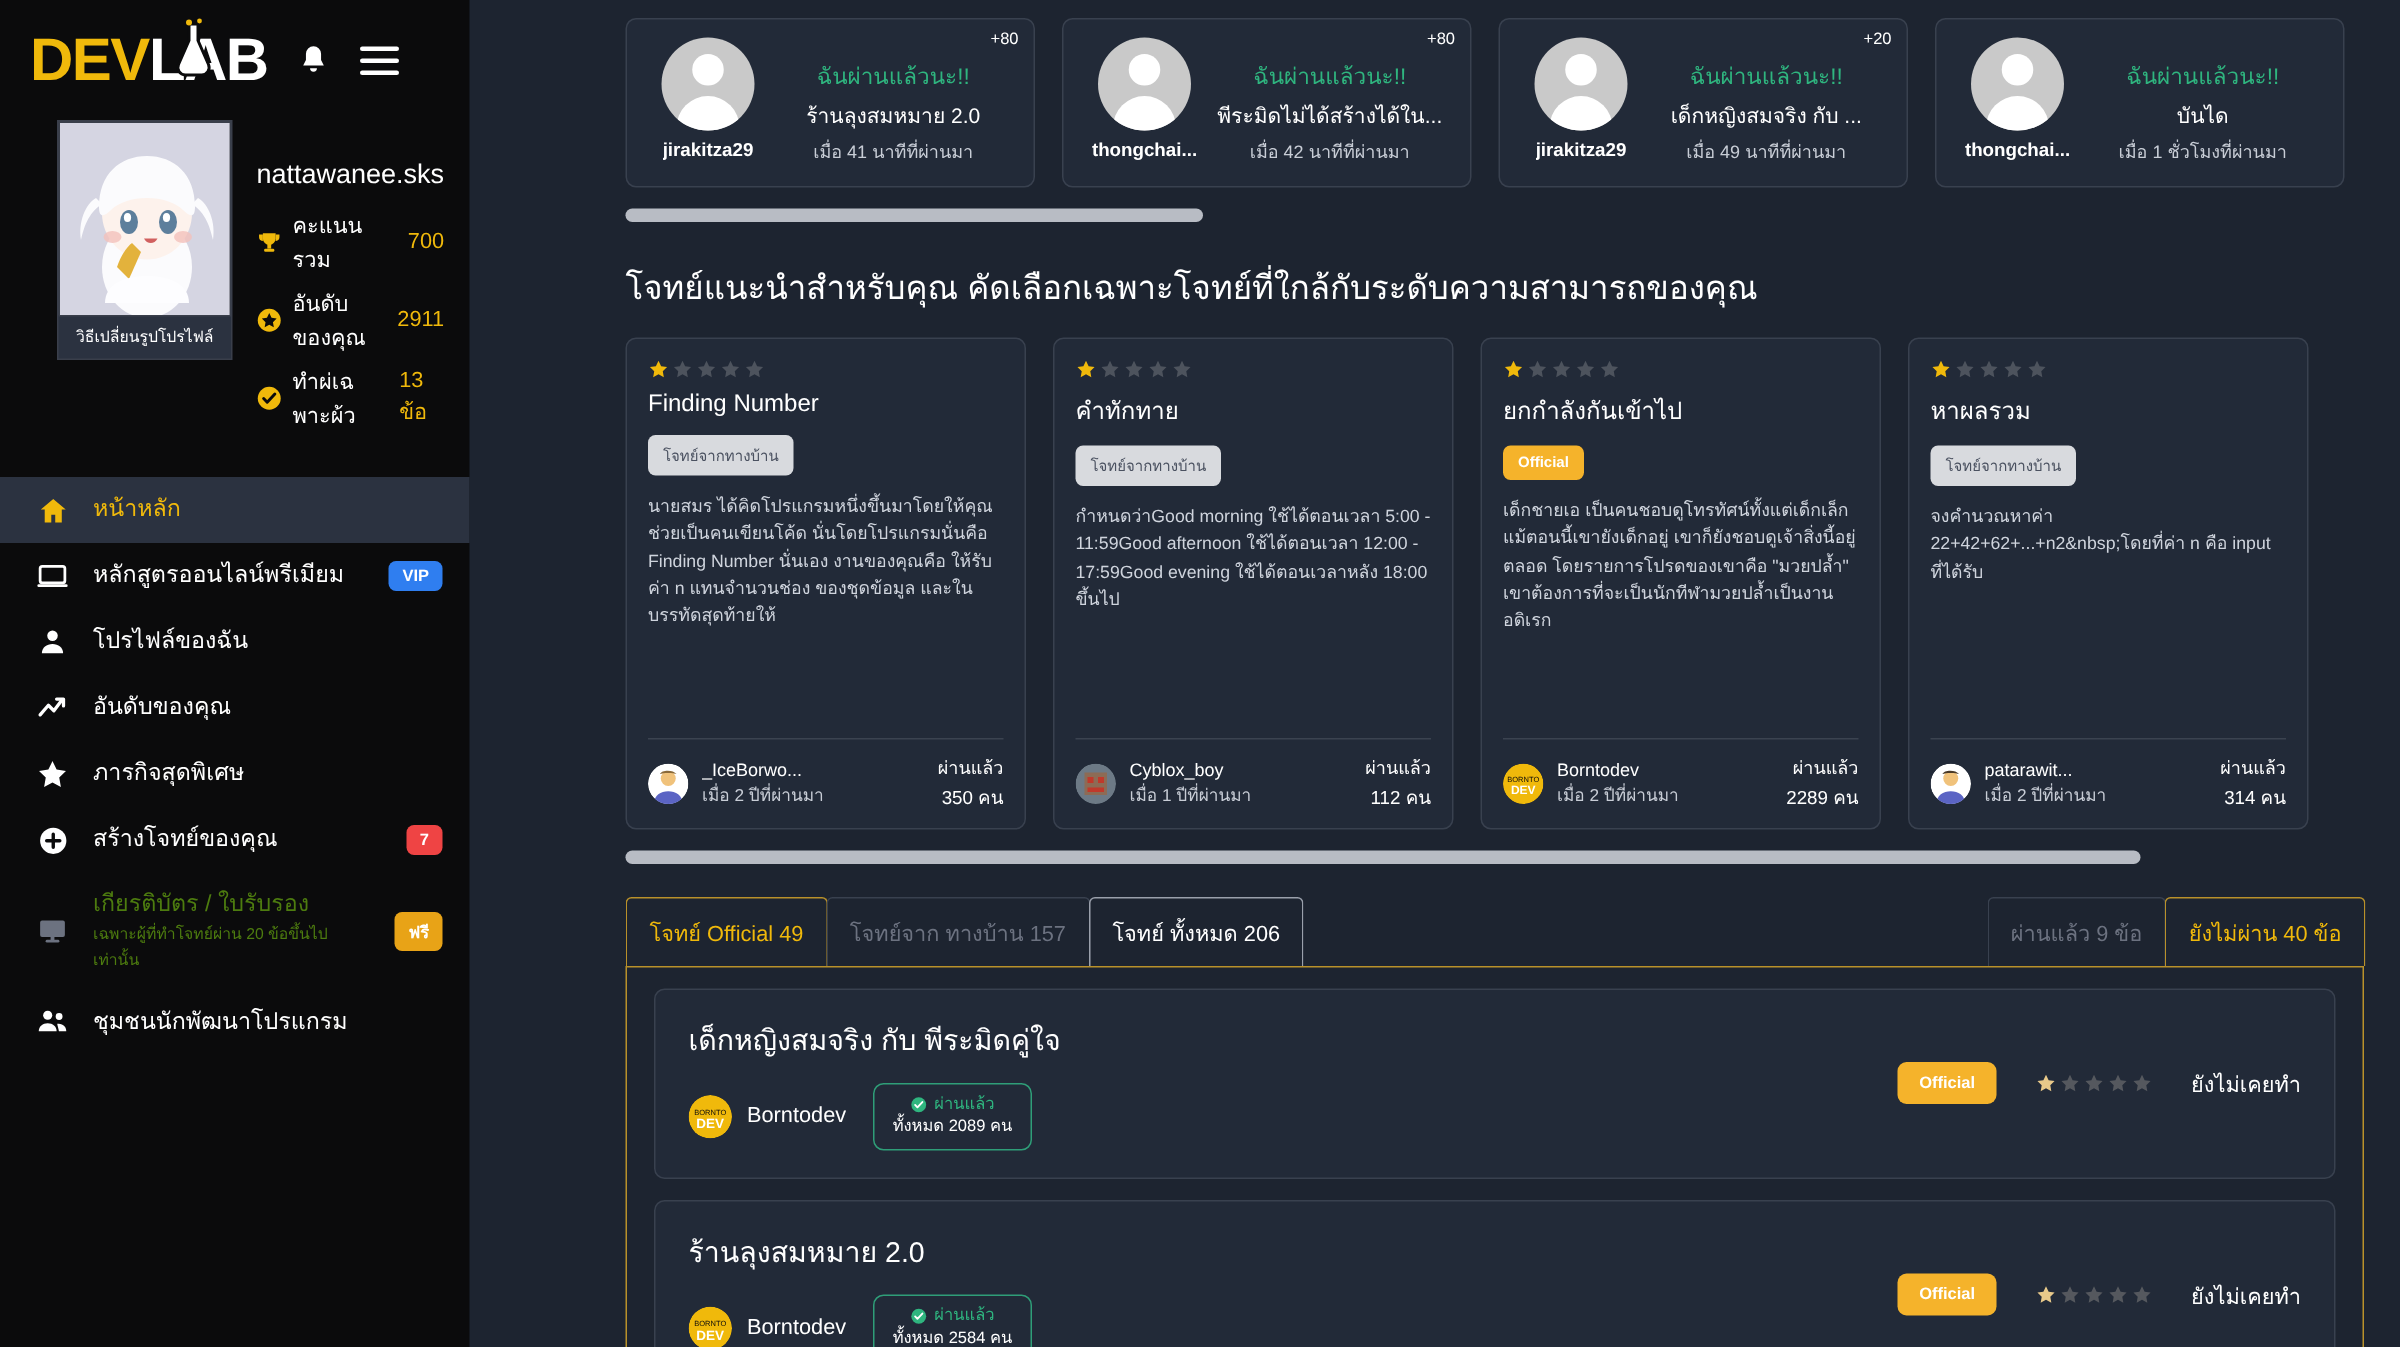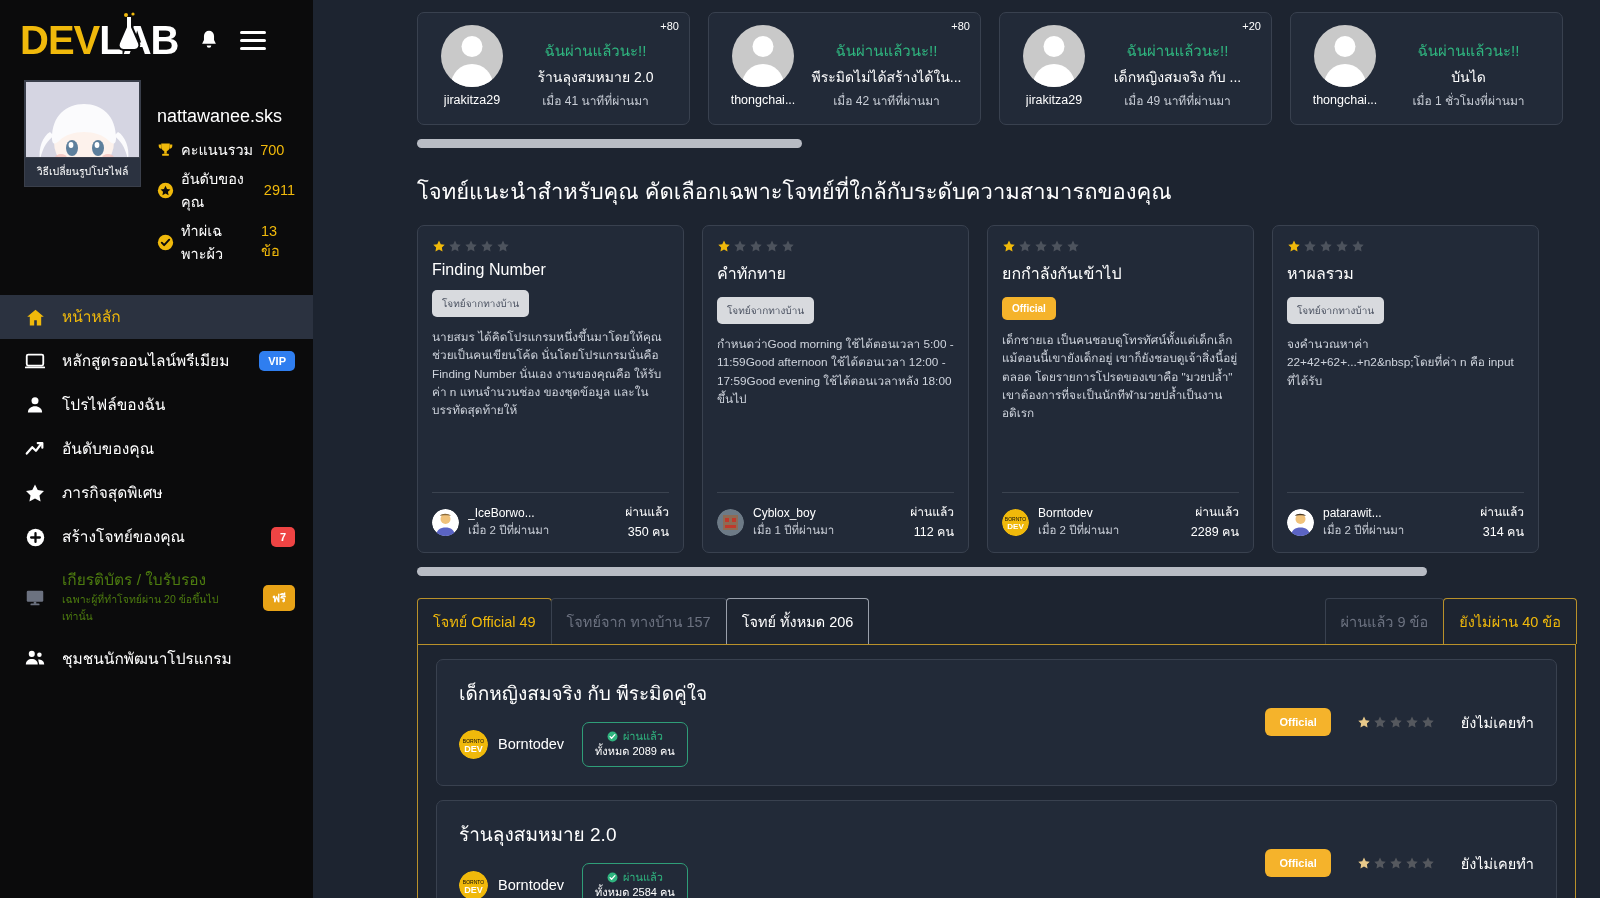--- a/index.html
+++ b/index.html
@@ -30,24 +30,25 @@
     position: absolute; left: 92px; top: -8px; width: 34px; height: 44px;
   }
   .bell { width: 22px; height: 24px; cursor: pointer; margin-left: 6px; }
   .burger { display: flex; flex-direction: column; gap: 5px; cursor: pointer; margin-left: 6px; }
   .burger i { display: block; width: 26px; height: 3px; background: #fff; border-radius: 2px; }
 
   .profile {
     display: flex; gap: 16px; padding: 6px 18px 18px 24px; align-items: flex-start;
   }
   .avatar-wrap {
-    width: 117px; height: 107px; position: relative;
+    width: 117px; height: 160px; position: relative;
     border: 2px solid #3a3f4b;
     background: linear-gradient(160deg,#d9d9e6 0%,#cfcfdd 55%,#c5c5d6 100%);
     flex: 0 0 auto;
+    margin-left: 14px;
   }
   .avatar-art { position: absolute; inset: 0; overflow: hidden; }
   .change-pic {
     position: absolute; left: -1px; right: -1px; bottom: -1px;
     background: #2b3240; color: #fff; font-size: 10.5px;
     text-align: center; padding: 5px 2px 6px; border-top: 1px solid #3a3f4b;
     cursor: pointer; white-space: nowrap; overflow: hidden;
   }
   .profile-info { padding-top: 26px; }
   .profile-name { color: #fff; font-size: 18px; font-weight: 400; margin-bottom: 11px; }
@@ -80,21 +81,21 @@
   }
 
   
   .feed-scroll { padding: 12px 0 0 0; overflow: hidden; }
   .feed-row { display: flex; gap: 18px; padding-left: 104px; }
   .feed-card {
     width: 273px; min-width: 273px; height: 113px;
     background: #222a38; border: 1px solid #39414f; border-radius: 7px;
     position: relative; display: flex; align-items: flex-start; padding: 10px 12px 8px 12px;
   }
-  .feed-left { width: 84px; flex: 0 0 auto; display:flex; flex-direction: column; align-items: center; }
+  .feed-left { width: 84px; flex: 0 0 auto; display:flex; flex-direction: column; align-items: center; font-weight: bold; }
   .feed-ava {
     width: 62px; height: 62px; border-radius: 50%;
     background: #c9c9c9; position: relative; overflow: hidden; margin-top: 2px;
   }
   .feed-ava::before { content:""; position:absolute; left:50%; top:11px; transform:translateX(-50%); width:21px; height:21px; border-radius:50%; background:#fff; }
   .feed-ava::after { content:""; position:absolute; left:50%; bottom:-10px; transform:translateX(-50%); width:42px; height:33px; border-radius:21px 21px 0 0; background:#fff; }
   .feed-user { color:#fff; font-size: 12.5px; margin-top: 6px; max-width: 84px; overflow: hidden; white-space: nowrap; }
   .feed-right { flex: 1 1 auto; text-align: center; padding-top: 16px; }
   .feed-pass { color: #2fb57f; font-size: 15px; font-weight: 400; }
   .feed-title { color: #fff; font-size: 14px; margin-top: 3px; white-space: nowrap; overflow: hidden; }

